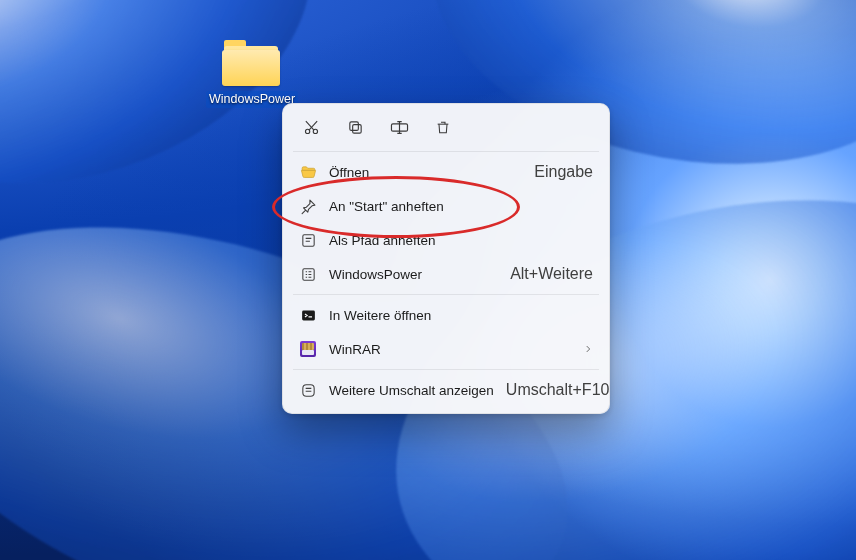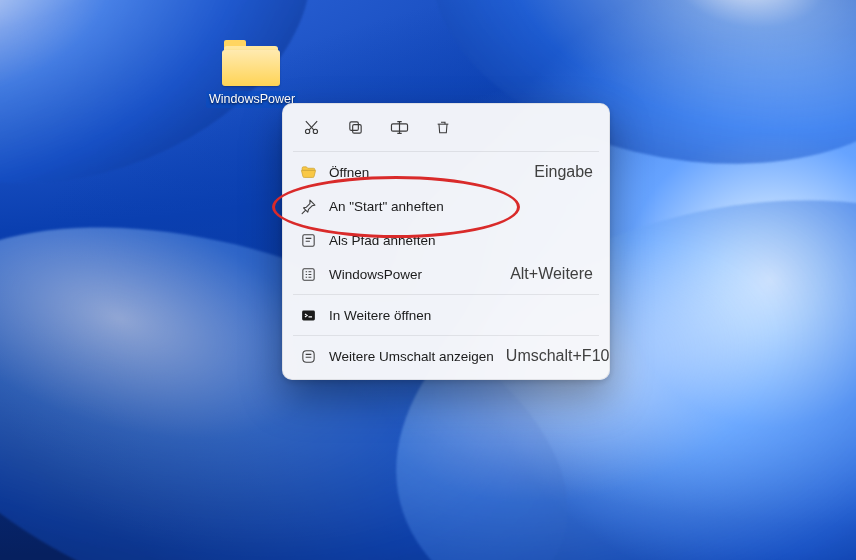--- a/index.html
+++ b/index.html
@@ -211,20 +211,31 @@
   <div class="cm-item">
     <span class="mi-icon">
       <svg width="17" height="17" viewBox="0 0 24 24">
           <rect x="3" y="5" width="18" height="14" rx="2" fill="#1b1b1b"></rect>
           <path d="M7 10l3 2-3 2M12 14h5" stroke="#fff" stroke-width="1.6" fill="none"></path>
         </svg>
     </span>
     <span class="mi-label">In Weitere öffnen</span>
   </div>
 
+  <div class="cm-item">
+    <span class="mi-icon">
+        <span class="winrar"></span>
+      </span>
+    <span class="mi-label">WinRAR</span>
+    <span class="mi-chevron">
+      <svg width="10" height="10" viewBox="0 0 24 24" fill="none" stroke="currentColor" stroke-width="2.4">
+          <path d="M9 5l7 7-7 7"></path>
+        </svg>
+    </span>
+  </div>
 
   <div class="sep"></div>
 
   <div class="cm-item">
     <span class="mi-icon">
       <svg width="17" height="17" viewBox="0 0 24 24" fill="none" stroke="currentColor" stroke-width="1.5">
         <rect x="4" y="4" width="16" height="16" rx="5"></rect>
         <path d="M8 9h8M8 13h8"></path>
       </svg>
     </span>

